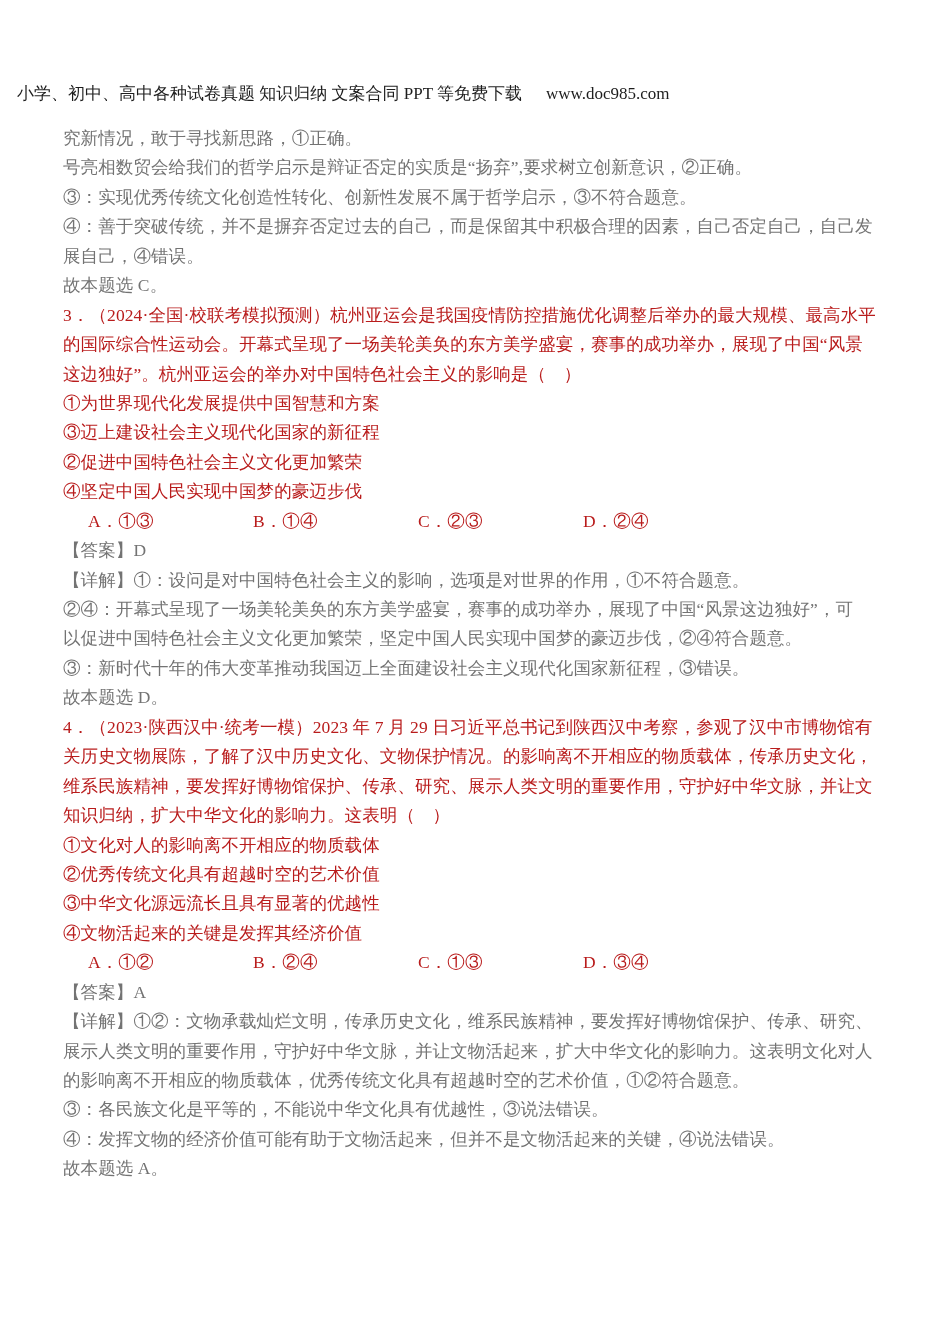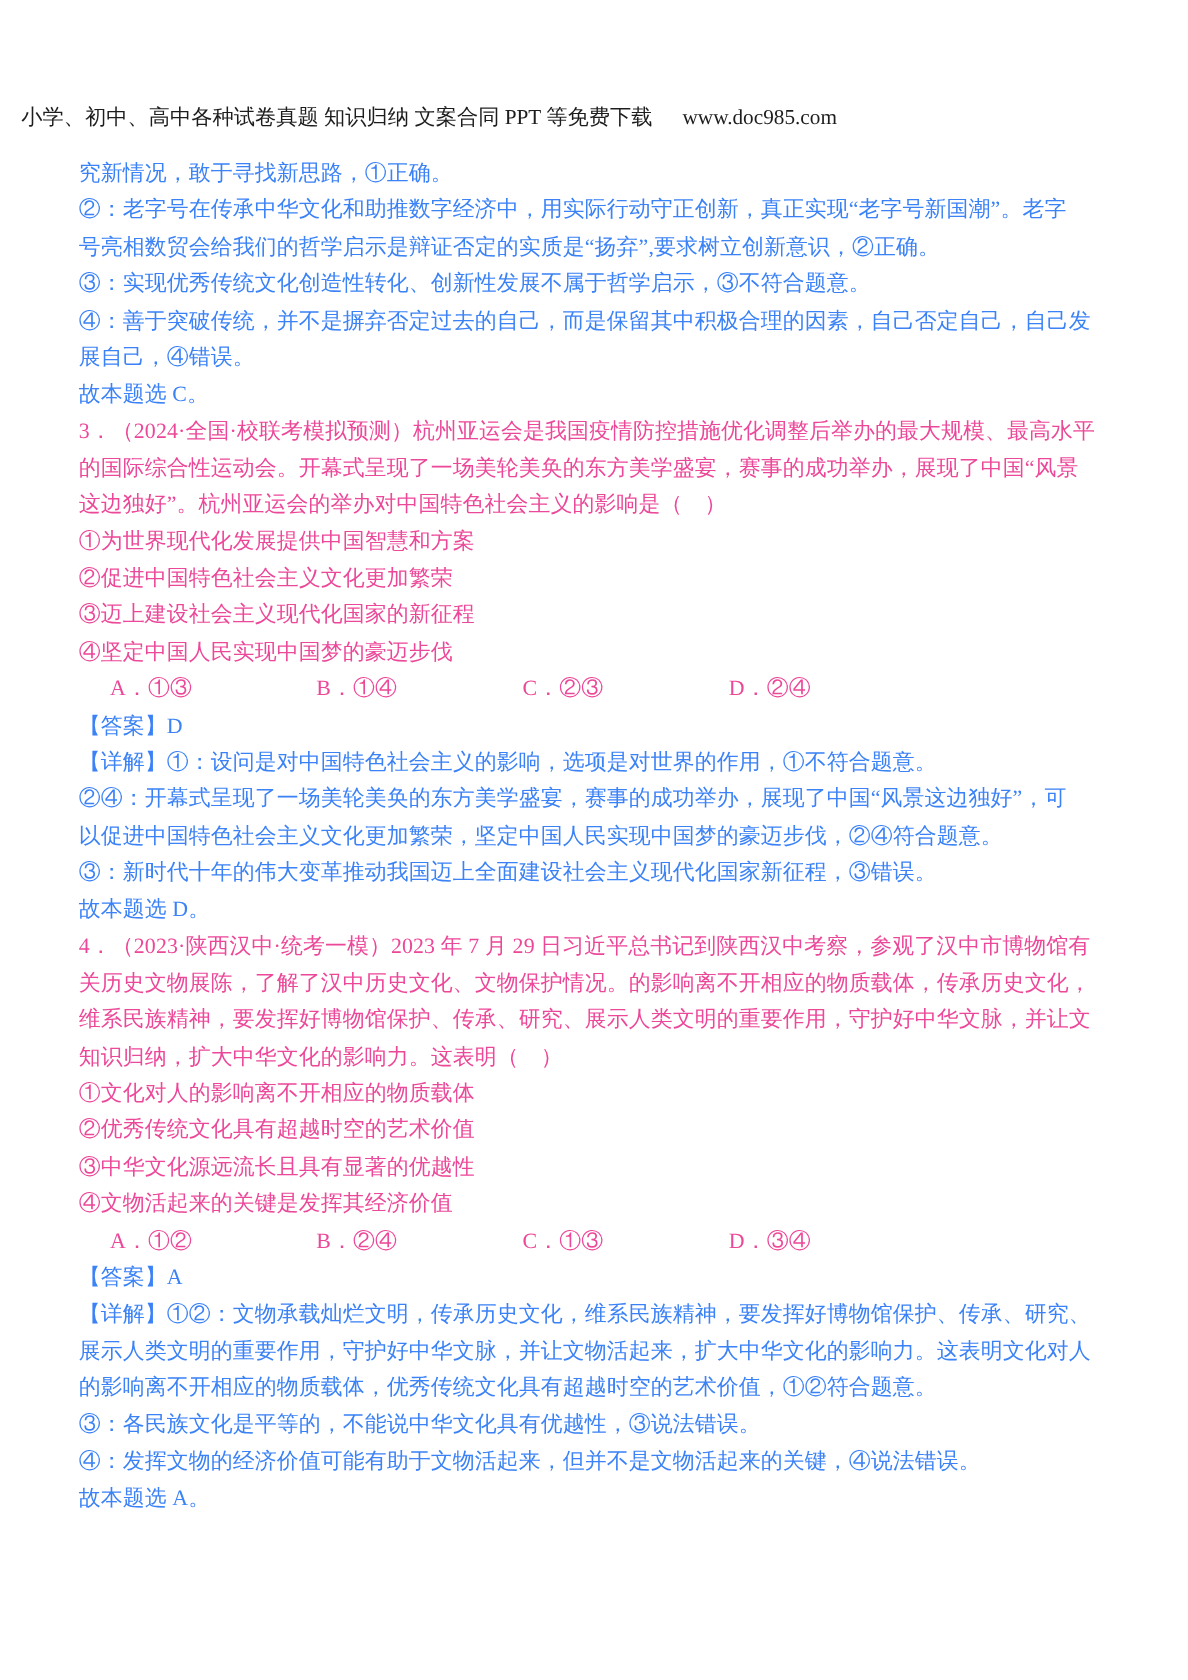--- a/index.html
+++ b/index.html
@@ -37,50 +37,49 @@
     width: 826px;
   }
   .line {
     height: 29.45px;
     line-height: 29.45px;
     font-size: 17.5px;
     letter-spacing: 0.1px;
     white-space: pre;
     overflow: visible;
   }
-  .line.red   { color: #3b82f6; }
-  .line.black { color: #ec4899; }
+  .line.red   { color: #737373; }
+  .line.black { color: #b91c1c; }
   .options-row { padding-left: 25px; }
   .opt {
     display: inline-block;
     width: 165px;
     vertical-align: top;
   }
 </style>
 </head>
 <body>
 
 <div class="page">
   <div class="header">
     <span>小学、初中、高中各种试卷真题 知识归纳 文案合同 PPT 等免费下载</span><span class="site">www.doc985.com</span>
   </div>
   <div class="content">
       <div class="line red">究新情况，敢于寻找新思路，①正确。</div>
-      <div class="line red">②：老字号在传承中华文化和助推数字经济中，用实际行动守正创新，真正实现“老字号新国潮”。老字</div>
       <div class="line red">号亮相数贸会给我们的哲学启示是辩证否定的实质是“扬弃”,要求树立创新意识，②正确。</div>
       <div class="line red">③：实现优秀传统文化创造性转化、创新性发展不属于哲学启示，③不符合题意。</div>
       <div class="line red">④：善于突破传统，并不是摒弃否定过去的自己，而是保留其中积极合理的因素，自己否定自己，自己发</div>
       <div class="line red">展自己，④错误。</div>
       <div class="line red">故本题选 C。</div>
       <div class="line black">3．（2024·全国·校联考模拟预测）杭州亚运会是我国疫情防控措施优化调整后举办的最大规模、最高水平</div>
       <div class="line black">的国际综合性运动会。开幕式呈现了一场美轮美奂的东方美学盛宴，赛事的成功举办，展现了中国“风景</div>
       <div class="line black">这边独好”。杭州亚运会的举办对中国特色社会主义的影响是（　）</div>
       <div class="line black">①为世界现代化发展提供中国智慧和方案</div>
+      <div class="line black">③迈上建设社会主义现代化国家的新征程</div>
       <div class="line black">②促进中国特色社会主义文化更加繁荣</div>
-      <div class="line black">③迈上建设社会主义现代化国家的新征程</div>
       <div class="line black">④坚定中国人民实现中国梦的豪迈步伐</div>
       <div class="line black options-row"><span class="opt">A．①③</span><span class="opt">B．①④</span><span class="opt">C．②③</span><span class="opt">D．②④</span></div>
       <div class="line red">【答案】D</div>
       <div class="line red">【详解】①：设问是对中国特色社会主义的影响，选项是对世界的作用，①不符合题意。</div>
       <div class="line red">②④：开幕式呈现了一场美轮美奂的东方美学盛宴，赛事的成功举办，展现了中国“风景这边独好”，可</div>
       <div class="line red">以促进中国特色社会主义文化更加繁荣，坚定中国人民实现中国梦的豪迈步伐，②④符合题意。</div>
       <div class="line red">③：新时代十年的伟大变革推动我国迈上全面建设社会主义现代化国家新征程，③错误。</div>
       <div class="line red">故本题选 D。</div>
       <div class="line black">4．（2023·陕西汉中·统考一模）2023 年 7 月 29 日习近平总书记到陕西汉中考察，参观了汉中市博物馆有</div>
       <div class="line black">关历史文物展陈，了解了汉中历史文化、文物保护情况。的影响离不开相应的物质载体，传承历史文化，</div>

